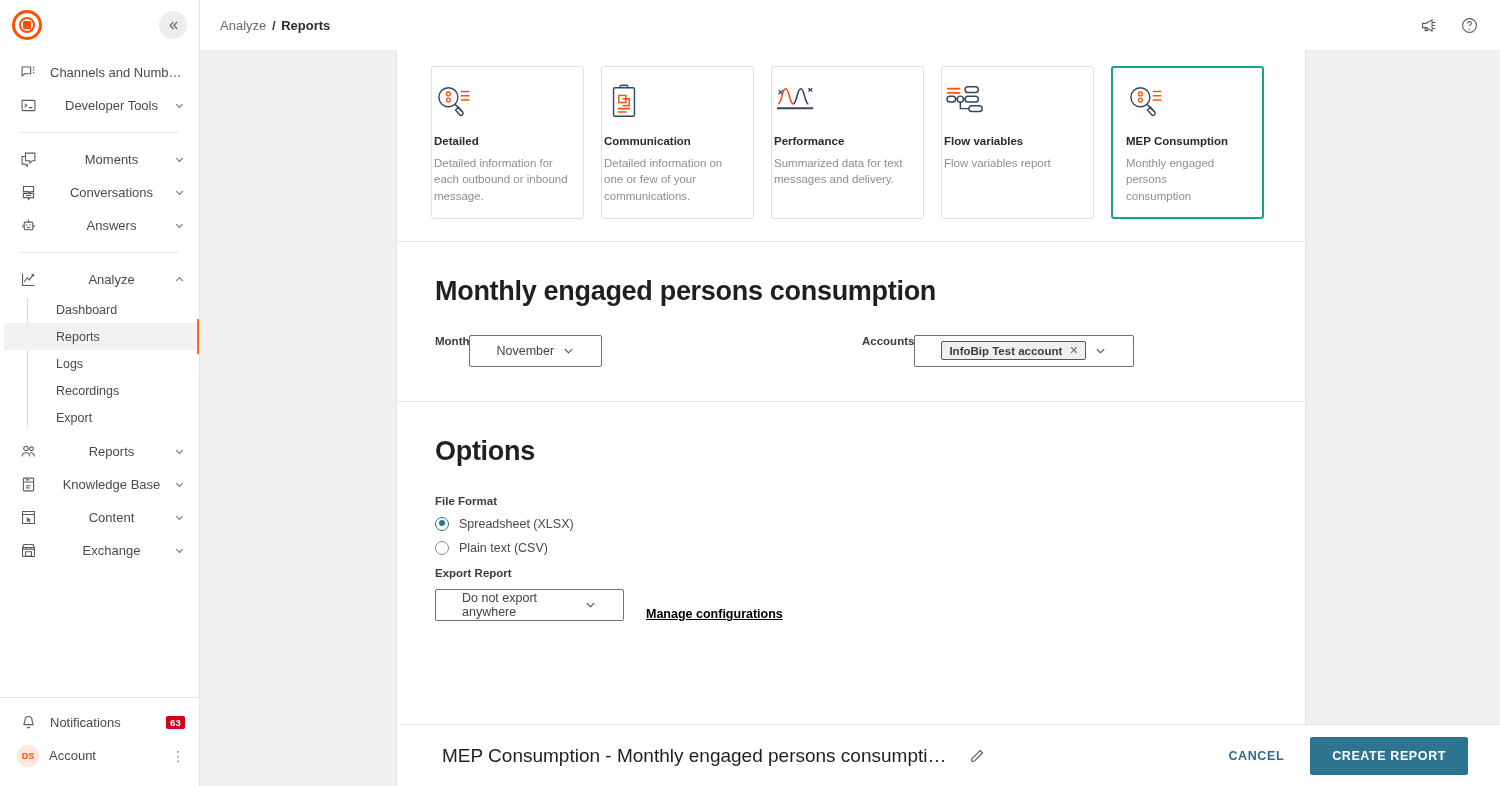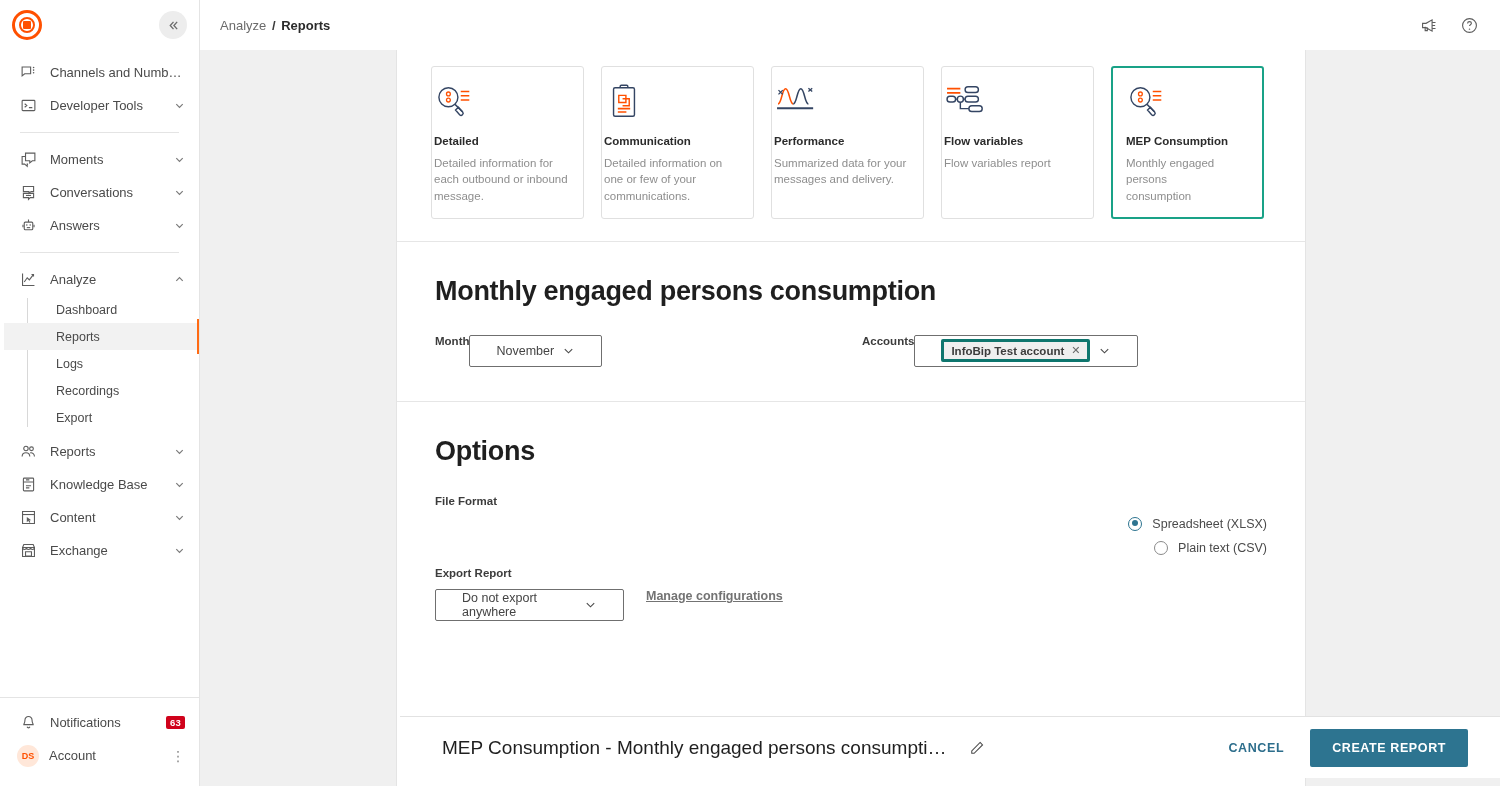--- a/index.html
+++ b/index.html
@@ -25,21 +25,21 @@
   .logo .ring1 { position:absolute; left:0; top:0; width:30px; height:30px; border-radius:50%; border:3px solid #ff5000; }
   .logo .ring2 { position:absolute; left:7px; top:7px; width:16px; height:16px; border-radius:50%; border:2.5px solid #ff5000; }
   .logo .core  { position:absolute; left:11px; top:11px; width:8px; height:8px; background:#ff5000; border-radius:1px; }
   .collapse-btn {
     width: 28px; height: 28px; border-radius: 50%;
     background: #ededed; border: none; cursor: pointer;
     display:flex; align-items:center; justify-content:center;
     color:#6b6b6b; font-size: 13px; line-height:1;
   }
 
-  .sb-scroll { flex: 1 1 auto; overflow: hidden; padding-top: 6px; }
+  .sb-scroll { flex: 1 1 auto; overflow: hidden; padding-top: 6px; text-align: center; }
   .sb-divider { height:1px; background:#e4e4e4; margin: 10px 20px; }
 
   .nav-item {
     display:flex; align-items:center; height: 33px;
     padding: 0 14px 0 18px; cursor: pointer; position:relative;
     color: #4a4a4a; font-size: 13px;
   }
   .nav-icon { width: 20px; height: 20px; flex:0 0 20px; margin-right: 12px; display:flex; align-items:center; justify-content:center; color:#5d5d5d; }
   .nav-label { flex: 1 1 auto; white-space: nowrap; overflow:hidden; text-overflow:ellipsis; }
   .chev { width: 12px; height: 12px; flex:0 0 12px; color:#7a7a7a; display:flex; align-items:center; justify-content:center; }
@@ -111,47 +111,47 @@
   .flabel { font-size: 11.5px; color:#3c3c3c; font-weight:bold; margin-bottom: 7px; }
   .select-box {
     height: 32px; border:1px solid #6f6f6f; border-radius:2px; background:#fff;
     display:flex; align-items:center; padding: 0 26px; font-size: 12.5px; color:#444;
     cursor:pointer; position:relative;
   }
   .select-box .val { flex:1 1 auto; }
   .sel-chev { color:#4a4a4a; font-size: 11px; margin-left: 8px; }
   .chip {
     display:inline-flex; align-items:center; gap:7px;
-    background:#efefef; border:3px solid #0f766e; border-radius:2px;
+    background:#efefef; border:1px solid #0f766e; border-radius:2px;
     padding: 2px 6px 2px 7px; font-size: 11.5px; color:#3c3c3c; font-weight:bold;
   }
   .chip .x { color:#6a6a6a; cursor:pointer; font-size:11px; font-weight:normal; }
 
   
   .options-section { padding: 34px 38px 40px 38px; }
   .sub-label { font-size: 11.5px; font-weight:bold; color:#3c3c3c; margin-bottom: 10px; }
-  .radio-row { display:flex; align-items:center; gap: 10px; margin-bottom: 10px; cursor:pointer;justify-content:flex-end; }
+  .radio-row { display:flex; align-items:center; gap: 10px; margin-bottom: 10px; cursor:pointer; }
   .radio {
     width:14px; height:14px; border-radius:50%; border:1.5px solid #8a8a8a; background:#fff;
     flex:0 0 14px; position:relative;
   }
   .radio.checked { border-color:#2d7490; }
   .radio.checked:after {
     content:""; position:absolute; left:2.5px; top:2.5px; width:6px; height:6px; border-radius:50%; background:#2d7490;
   }
   .radio-label { font-size: 12.5px; color:#4a4a4a; }
-  .export-row { display:flex; align-items:flex-start; gap: 22px; }
+  .export-row { display:flex; align-items:flex-end; gap: 22px; }
   .export-select { width: 189px; }
   .link {
-    font-size: 12.5px; color:#737373; text-decoration: underline; font-weight:bold; cursor:pointer;
+    font-size: 12.5px; color:#000000; text-decoration: underline; font-weight:bold; cursor:pointer;
   }
 
   
   .bottombar {
-    position:absolute; left: 200px; right: 0; bottom: 8px; height: 62px;
+    position:absolute; left: 200px; right: 0; bottom: 0; height: 62px;
     background:#fff; border-top:1px solid #e2e2e2;
     display:flex; align-items:center; padding: 0 32px 0 42px; gap: 12px;
     z-index: 5;
   }
   .report-name { font-size: 19px; color:#1f1f1f; white-space:nowrap; }
   .edit-icon { width:18px; height:18px; color:#4a4a4a; cursor:pointer; display:flex; align-items:center; justify-content:center; margin-left:10px;}
   .spacer { flex:1 1 auto; }
   .btn-cancel {
     background:none; border:none; color:#2d6e8c; font-size: 12.5px; font-weight:bold;
     letter-spacing: 0.6px; cursor:pointer; padding: 10px 14px;
@@ -450,21 +450,21 @@
               <div class="card-icon">
                 <svg width="46" height="38" viewBox="0 0 48 40" fill="none">
                   <path d="M4 22c4 0 4-16 8-16s4 16 8 16" stroke="#ff5000" stroke-width="1.6"></path>
                   <path d="M20 22c4 0 4-16 8-16s4 16 8 16" stroke="#344563" stroke-width="1.6"></path>
                   <path d="M4.5 7.5 9 12M9 7.5 4.5 12" stroke="#344563" stroke-width="1.4"></path>
                   <path d="M36 5.5 40 9M40 5.5 36 9" stroke="#344563" stroke-width="1.4"></path>
                   <path d="M3 26.5h38" stroke="#344563" stroke-width="2"></path>
                 </svg>
               </div>
               <div class="card-title">Performance</div>
-              <div class="card-desc">Summarized data for your messages and delivery.</div>
+              <div class="card-desc">Summarized data for text messages and delivery.</div>
             </div>
 
             <div class="card">
               <div class="card-icon">
                 <svg width="46" height="38" viewBox="0 0 48 40" fill="none">
                   <path d="M3 6h14M3 10.5h14" stroke="#ff5000" stroke-width="1.8"></path>
                   <rect x="22" y="4" width="14" height="6" rx="3" stroke="#344563" stroke-width="1.5"></rect>
                   <rect x="22" y="14" width="14" height="6" rx="3" stroke="#344563" stroke-width="1.5"></rect>
                   <rect x="26" y="24" width="14" height="6" rx="3" stroke="#344563" stroke-width="1.5"></rect>
                   <rect x="3" y="14" width="9" height="6" rx="3" stroke="#344563" stroke-width="1.5"></rect>

